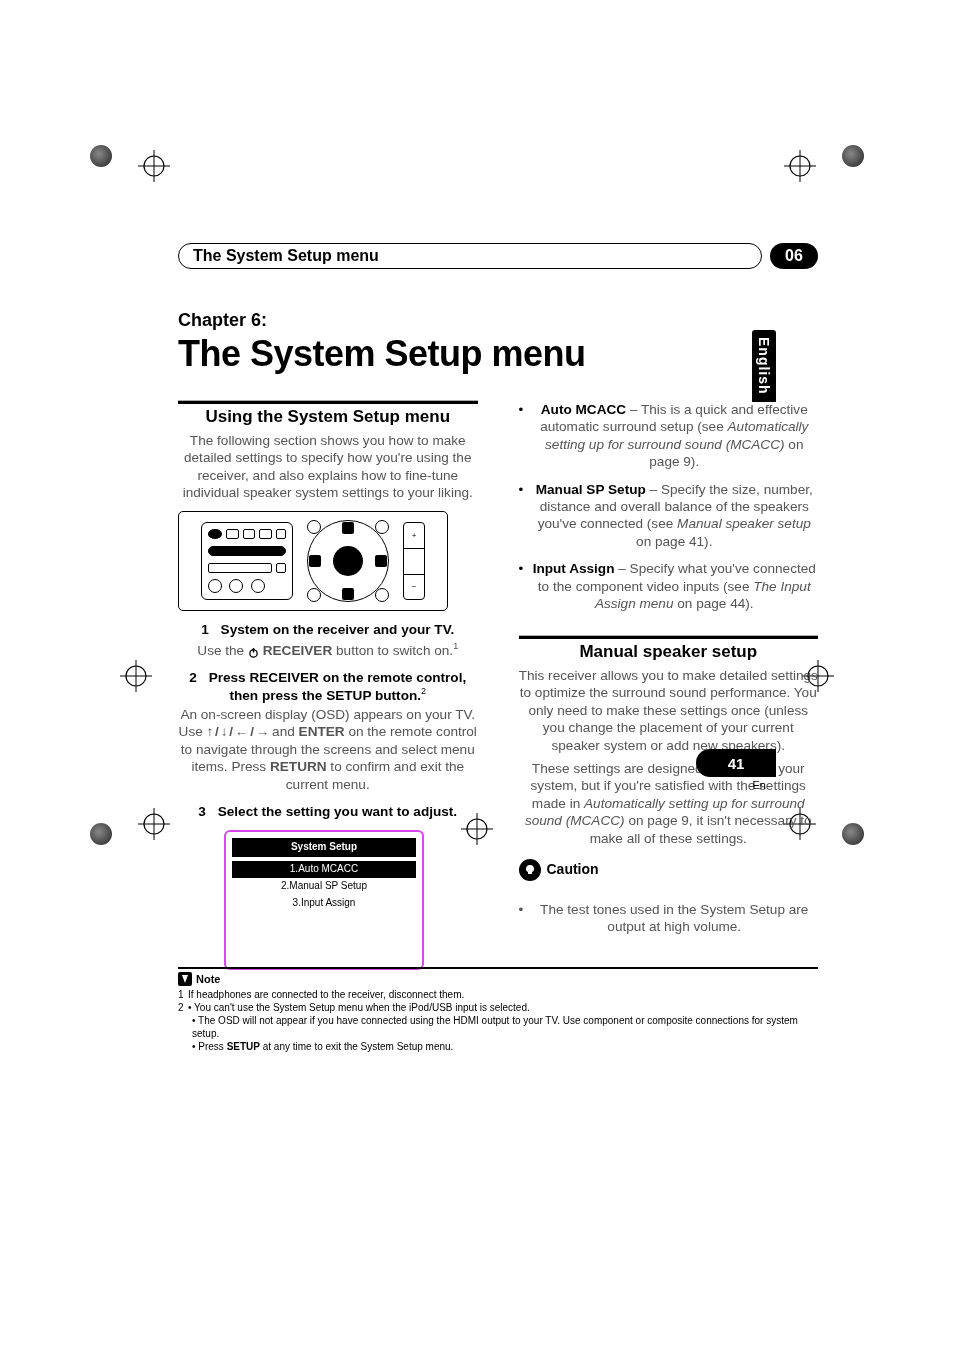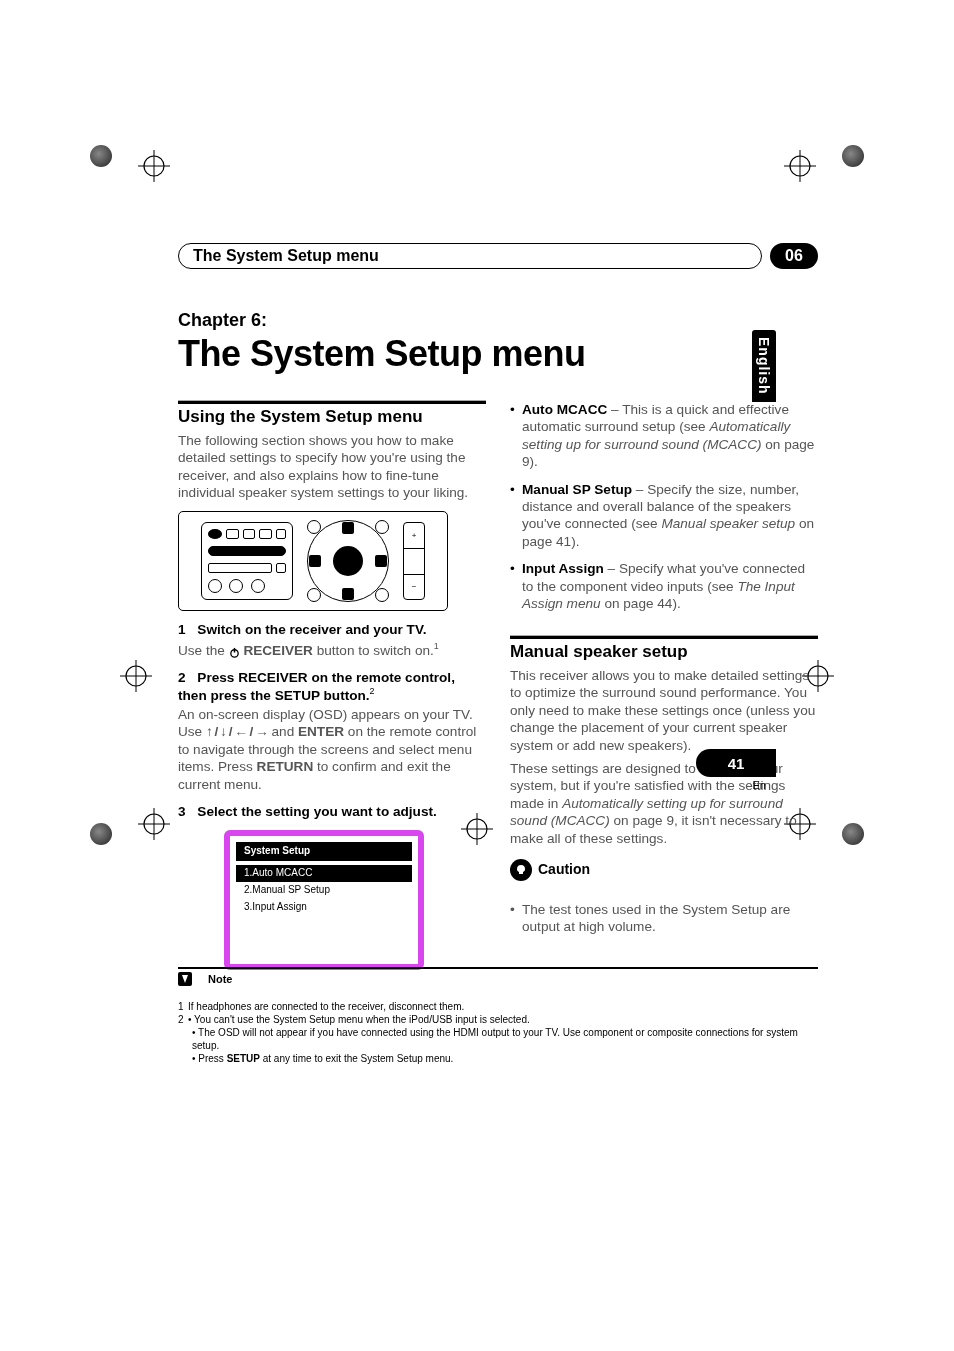--- a/index.html
+++ b/index.html
@@ -58,21 +58,21 @@
   }
 
   
   .content {
     position:absolute; top:310px; left:178px; width:640px;
     display:flex; flex-direction:column;
   }
   .chapter-label { font-size:18px; font-weight:bold; margin-bottom:2px; }
   .chapter-title { font-size:36px; font-weight:900; letter-spacing:-0.5px; margin-bottom:26px; }
 
-  .columns { display:flex; gap:24px; }
+  .columns { display:flex; gap:41px;text-align:center; }
   .col { flex:1 1 0; min-width:0; font-size:13.6px; line-height:1.28; color:#000; }
 
   .divider {
     height:0; border-bottom:3px solid #000; margin:0 0 2px 0;
     box-shadow:0 -1px 0 #aaa;
   }
   .section-head { font-size:17px; font-weight:bold; margin:0 0 4px 0; }
   .para { margin:0 0 6px 0; color:#000; }
   .subtle { color:#555; }
   .step { margin:10px 0 2px 0; }
@@ -118,21 +118,21 @@
   .remote-right {
     width:22px; height:78px; border:1px solid #000; border-radius:4px;
     display:flex; flex-direction:column;
   }
   .remote-right .seg { flex:1; border-bottom:1px solid #000; display:flex; align-items:center; justify-content:center; font-size:8px; }
   .remote-right .seg:last-child { border-bottom:none; }
 
   
   .osd {
     width:200px; height:140px; margin:10px 0 0 46px;
-    border:6px solid #d946ef; border-radius:6px;
+    border:2px solid #d946ef; border-radius:6px;
     display:flex; flex-direction:column; background:#fff;
   }
   .osd .osd-title {
     background:#000; color:#fff; font-size:10px; font-weight:bold;
     padding:3px 8px; margin:6px 6px 4px 6px; border-radius:0;
   }
   .osd .osd-body { flex:1; margin:0 6px 6px 6px; }
   .osd .osd-item { font-size:10px; padding:2px 8px; }
   .osd .osd-item.sel { background:#000; color:#fff; }
 
@@ -143,21 +143,21 @@
     display:flex; align-items:center; justify-content:center;
   }
   .caution-icon svg { width:14px; height:14px; }
   .caution-head .ct { font-weight:bold; font-size:14px; }
 
   
   .footnotes {
     position:absolute; left:178px; width:640px; top:967px;
   }
   .footnotes .rule { height:0; border-top:2px solid #000; margin-bottom:3px; }
-  .footnotes .fnhead { display:flex; align-items:center; gap:16px; margin-bottom:14px; }
+  .footnotes .fnhead { display:flex; align-items:center; gap:4px; margin-bottom:2px; }
   .note-icon {
     width:14px; height:14px; background:#000; border-radius:2px;
     display:flex; align-items:center; justify-content:center;
   }
   .note-icon svg { width:10px; height:10px; }
   .footnotes .fnhead .lbl { font-weight:bold; font-size:11px; }
   .footnotes .fn { font-size:10px; line-height:1.3; color:#000; }
   .footnotes .fn .n { display:inline-block; width:10px; }
   .footnotes .fn .sub { padding-left:14px; display:block; }
 
@@ -278,21 +278,21 @@
           </div>
           <div class="remote-right">
             <div class="seg">+</div>
               <div class="seg" style="font-size:7px"></div>
               <div class="seg">−</div>
           </div>
         </div>
 
         <div class="step">
           <span class="snum">1</span>
-          <span class="stext">Switch on the receiver and your TV.</span>
+          <span class="stext">System on the receiver and your TV.</span>
         </div>
         <p class="para subtle">
           <span>Use the </span>
           <span class="power-icon">
             <svg viewBox="0 0 12 12">
                 <circle cx="6" cy="7" r="4" fill="none" stroke="#000" stroke-width="1.4"></circle>
                 <line x1="6" y1="1" x2="6" y2="6" stroke="#000" stroke-width="1.6"></line>
               </svg>
           </span>
           <span class="bold">RECEIVER</span>

